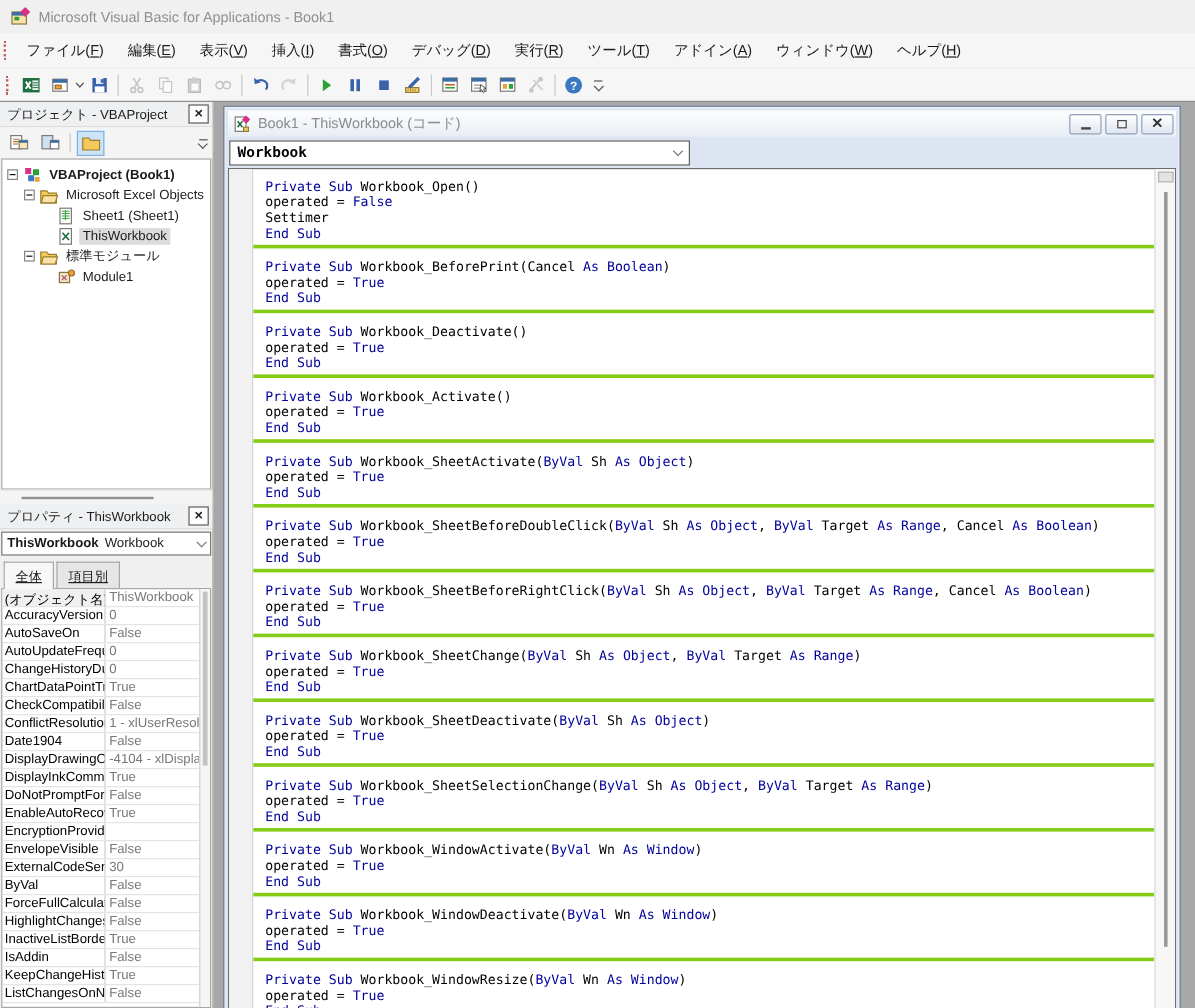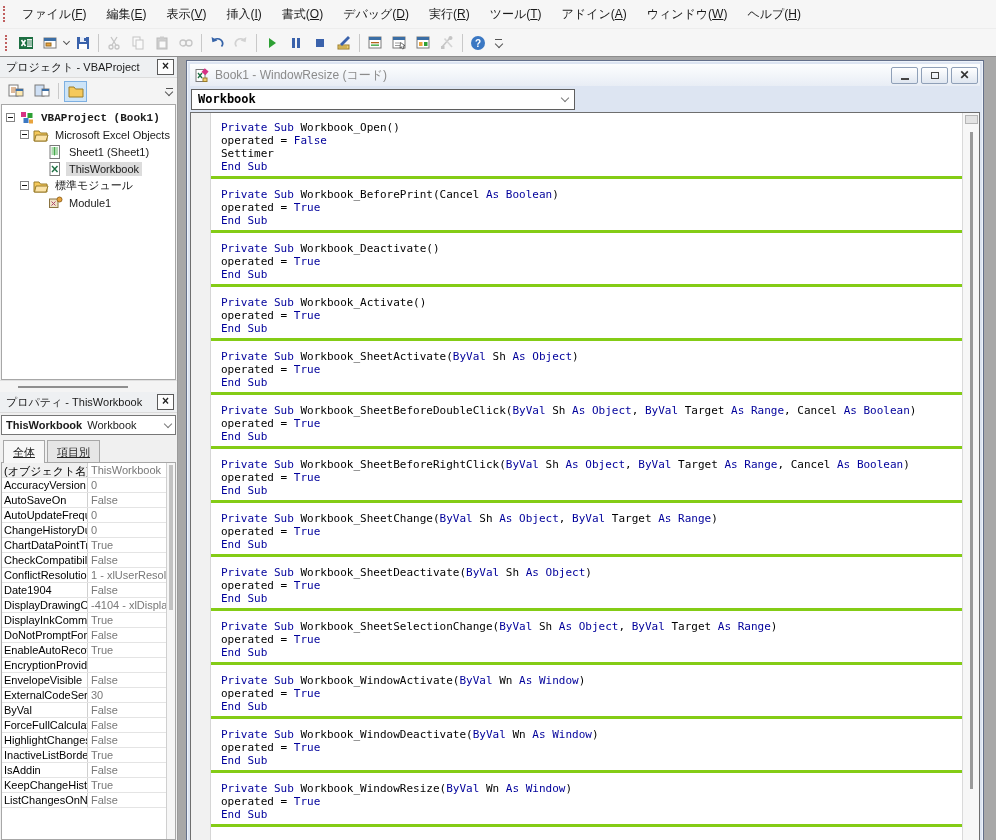--- a/index.html
+++ b/index.html
@@ -37,21 +37,21 @@
 
   
   .project-panel { height:335px; flex:none; display:flex; flex-direction:column; }
   .pp-toolbar { height:26px; flex:none; display:flex; align-items:center; gap:3px; padding-left:4px; background:#f4f4f4; }
   .pp-tool { width:23px; height:21px; display:flex; align-items:center; justify-content:center; border:1px solid transparent; }
   .pp-tool.active { background:#cde4f7; border:1px solid #7eb0e2; }
   .pp-sep { width:1px; height:16px; background:#c9c9c9; margin:0 2px; }
   .pp-overflow { margin-left:auto; margin-right:2px; width:12px; display:flex; flex-direction:column; align-items:center; }
   .tree { flex:1; background:#fff; border:1px solid #a7a7a7; margin:0 1px; overflow:hidden; font-size:11px; padding-top:4px; }
   .tree-row { height:17px; display:flex; align-items:center; white-space:nowrap; overflow:hidden; }
-  .tree-row.bold { font-weight:bold;font-family:Liberation Mono, monospace; }
+  .tree-row.bold { font-weight:bold; }
   .exp { width:9px; height:9px; flex:none; border:1px solid #848484; background:#fff; position:relative; margin-right:4px; }
   .exp::before { content:""; position:absolute; left:1px; right:1px; top:3px; height:1px; background:#111; }
   .exp-space { width:13px; flex:none; }
   .tree-icon { width:16px; height:16px; flex:none; margin-right:3px; }
   .tree-label { padding:1px 3px; }
   .tree-label.selected { background:#dcdcdc; }
   .hscroll { height:12px; flex:none; background:#f4f4f4; border-top:1px solid #e0e0e0; position:relative; }
   .hscroll-thumb { position:absolute; left:18px; width:110px; top:5px; height:2px; background:#8f8f8f; }
 
   
@@ -95,20 +95,31 @@
   .vs-split { width:13px; height:9px; margin-top:2px; background:#e3e3e3; border:1px solid #b5b5b5; }
   .vs-thumb { width:3px; flex:1; margin:8px 0 60px; background:#9a9a9a; }
 
   svg { display:block; }
 </style>
 </head>
 <body>
 
 <div class="app">
 
+  <div class="titlebar">
+    <span>
+      <svg width="16" height="16">
+          <rect x="1" y="4" width="12" height="10" fill="#fbe3a8" stroke="#8a7340"></rect>
+          <rect x="1" y="4" width="12" height="3" fill="#3b6ea5"></rect>
+          <rect x="9" y="1" width="6" height="6" fill="#d63384" transform="rotate(45 12 4)"></rect>
+          <rect x="3" y="8" width="4" height="3" fill="#2da034"></rect>
+        </svg>
+    </span>
+    <span class="title-text">Microsoft Visual Basic for Applications - Book1</span>
+  </div>
 
   <div class="menubar">
     <span class="grip"></span>
     <div id="menu-items" style="display:flex">
         <span class="menu-item">ファイル(<u>F</u>)</span>
         <span class="menu-item">編集(<u>E</u>)</span>
         <span class="menu-item">表示(<u>V</u>)</span>
         <span class="menu-item">挿入(<u>I</u>)</span>
         <span class="menu-item">書式(<u>O</u>)</span>
         <span class="menu-item">デバッグ(<u>D</u>)</span>
@@ -495,21 +506,21 @@
       <div class="codewin">
         <div class="cw-title">
           <span>
             <svg width="15" height="15">
                 <rect x="2" y="1.5" width="9" height="12" fill="#fff" stroke="#7a7a7a"></rect>
                 <path d="M4 5 L8 10 M8 5 L4 10" stroke="#1d6f42" stroke-width="1.3"></path>
                 <rect x="9" y="1" width="5" height="5" fill="#d63384" transform="rotate(40 11 3)"></rect>
                 <rect x="9" y="10" width="4" height="3.5" fill="#efcf6e" stroke="#9a7d2a"></rect>
               </svg>
           </span>
-          <span>Book1 - WindowResize (コード)</span>
+          <span>Book1 - ThisWorkbook (コード)</span>
           <span class="cw-buttons">
             <span class="wbtn">
                 <span class="g-min"></span>
               </span>
             <span class="wbtn">
                 <span class="g-max"></span>
               </span>
             <span class="wbtn">
                 <span class="g-close">✕</span>
               </span>

